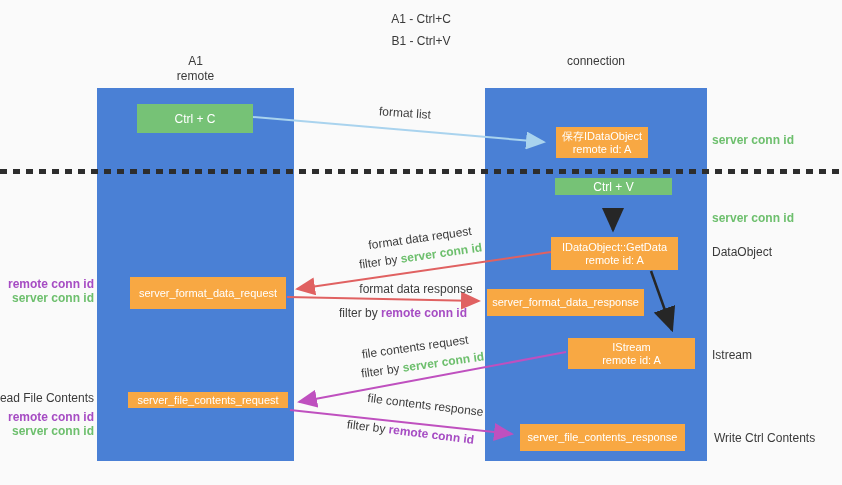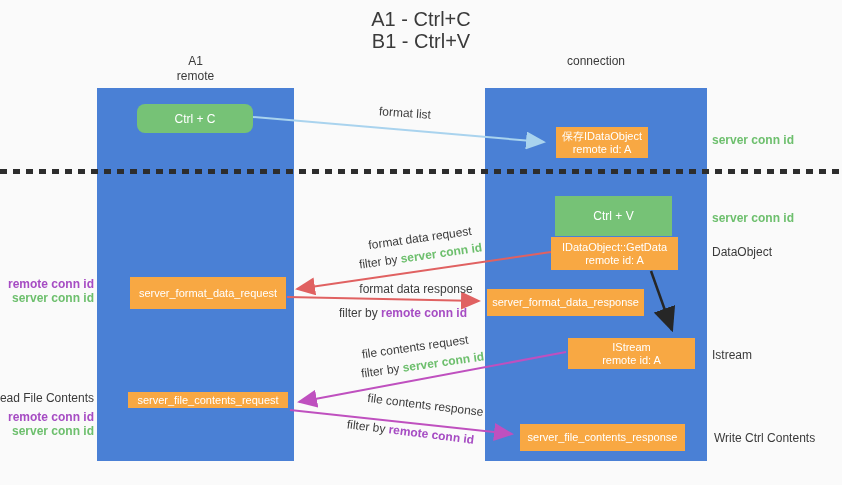--- a/index.html
+++ b/index.html
@@ -5,21 +5,21 @@
   * { margin:0; padding:0; box-sizing:border-box; }
   html,body { font-family:"Liberation Sans", sans-serif; }
   .stage {
     position:relative; width:842px; height:485px;
     background:var(--background); overflow:hidden;
     color:#3a3a3a;
   }
   .abs { position:absolute; }
   .title {
     top:8px; left:0; right:0; text-align:center;
-    font-size:20px; line-height:22px; color:#3a3a3a;
+    font-size:12px; line-height:22px; color:#3a3a3a;
   }
   .col-header { top:54px; text-align:center; font-size:12px; line-height:15px; color:#3a3a3a; }
   .lifeline { top:88px; height:373px; background:var(--column-blue); }
   .dotted-line {
     left:0; top:169px; width:842px; height:5px;
     background:repeating-linear-gradient(90deg, var(--dotted-line) 0 7px, transparent 7px 13px);
     z-index:3;
   }
   .node {
     display:flex; flex-direction:column; align-items:center; justify-content:center;
@@ -78,28 +78,28 @@
     </defs>
     <line x1="253" y1="117" x2="544" y2="142" stroke="var(--arrow-lightblue)" stroke-width="2" marker-end="url(#m-blue)"></line>
     <line x1="613" y1="208" x2="613" y2="230" stroke="var(--arrow-black)" stroke-width="2.5" marker-end="url(#m-black)"></line>
     <line x1="551" y1="252" x2="297" y2="289" stroke="var(--arrow-red)" stroke-width="2" marker-end="url(#m-red)"></line>
     <line x1="287" y1="297" x2="479" y2="301" stroke="var(--arrow-red)" stroke-width="2" marker-end="url(#m-red)"></line>
     <line x1="651" y1="271" x2="672" y2="330" stroke="var(--arrow-black)" stroke-width="2.5" marker-end="url(#m-black)"></line>
     <line x1="566" y1="352" x2="299" y2="402" stroke="var(--arrow-magenta)" stroke-width="2" marker-end="url(#m-magenta)"></line>
     <line x1="290" y1="410" x2="512" y2="434" stroke="var(--arrow-magenta)" stroke-width="2" marker-end="url(#m-magenta)"></line>
   </svg>
 
-  <div class="abs node green" style="left:137px;top:104px;width:116px;height:29px;border-radius:8px;">
+  <div class="abs node green" style="left:137px;top:104px;width:116px;height:29px;">
     <span class="l">Ctrl + C</span>
   </div>
   <div class="abs node orange" style="left:556px;top:127px;width:92px;height:31px;">
     <span class="l">保存IDataObject</span>
     <span class="l">remote id: A</span>
   </div>
-  <div class="abs node green" style="left:555px;top:196px;width:117px;height:40px;">
+  <div class="abs node green" style="left:555px;top:178px;width:117px;height:17px;">
     <span class="l">Ctrl + V</span>
   </div>
   <div class="abs node orange" style="left:551px;top:237px;width:127px;height:33px;align-items:center;">
     <span class="l">IDataObject::GetData</span>
     <span class="l">remote id: A</span>
   </div>
   <div class="abs node orange" style="left:130px;top:277px;width:156px;height:32px;">
     <span class="l">server_format_data_request</span>
   </div>
   <div class="abs node orange" style="left:487px;top:289px;width:157px;height:27px;">

